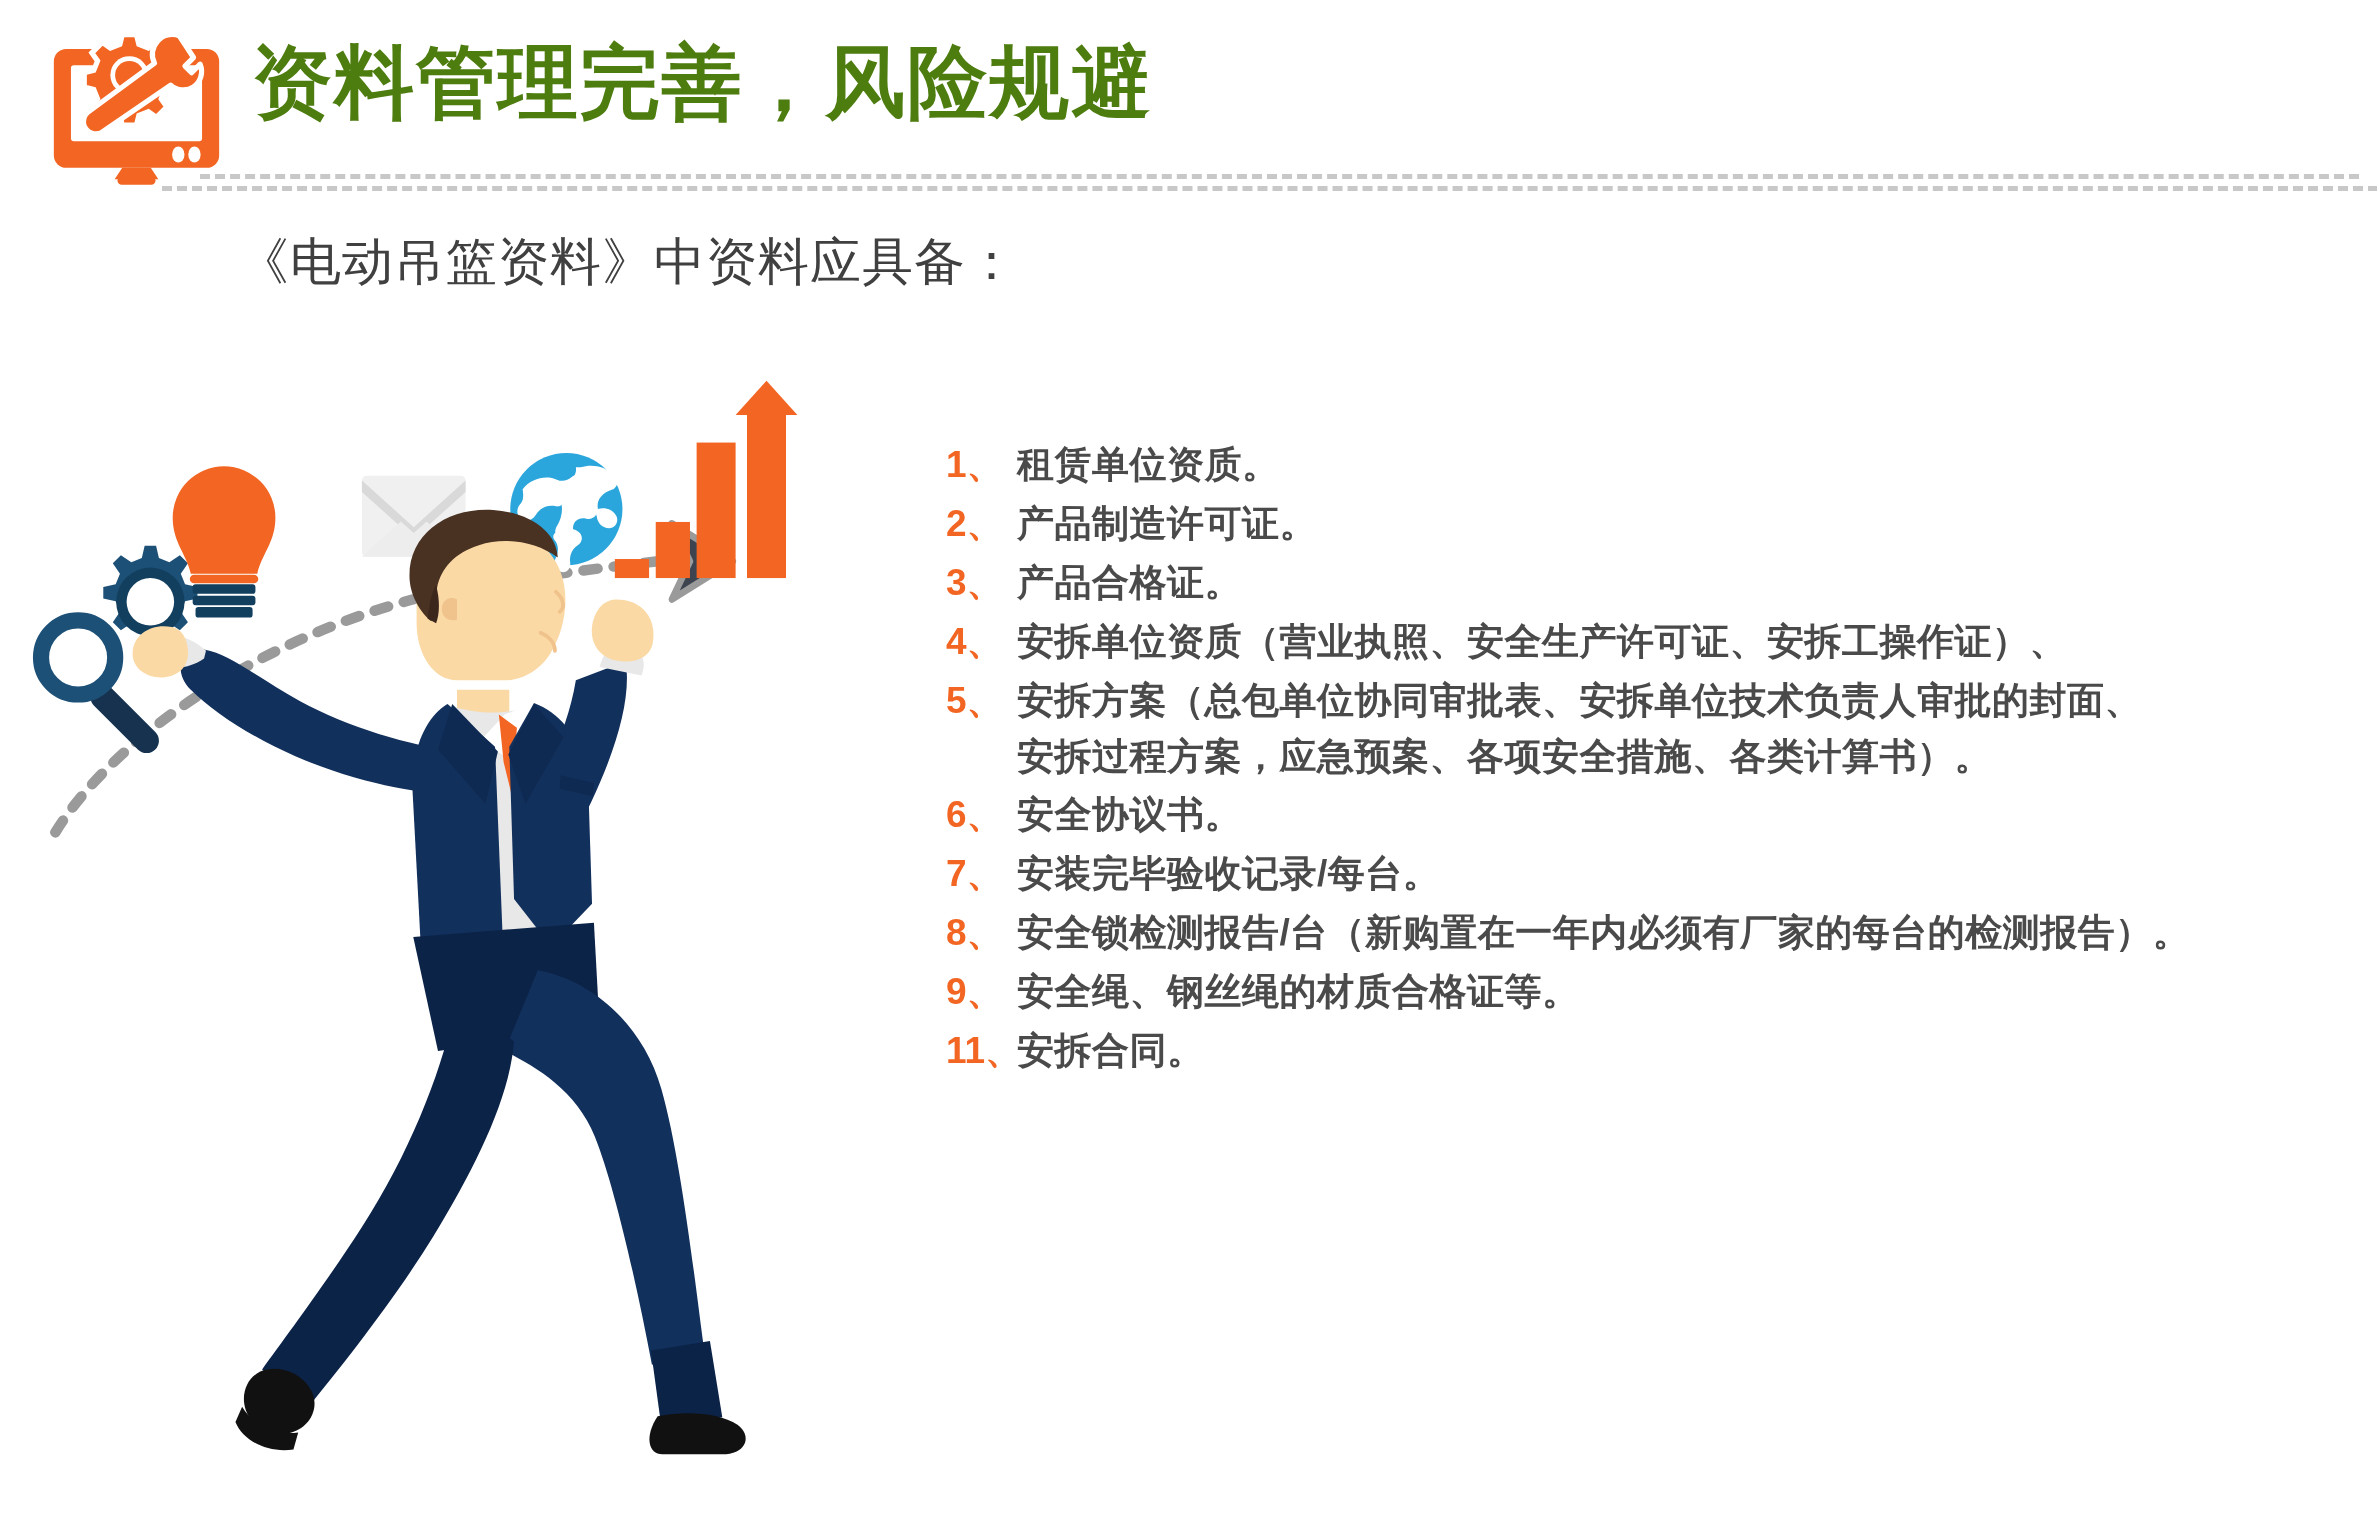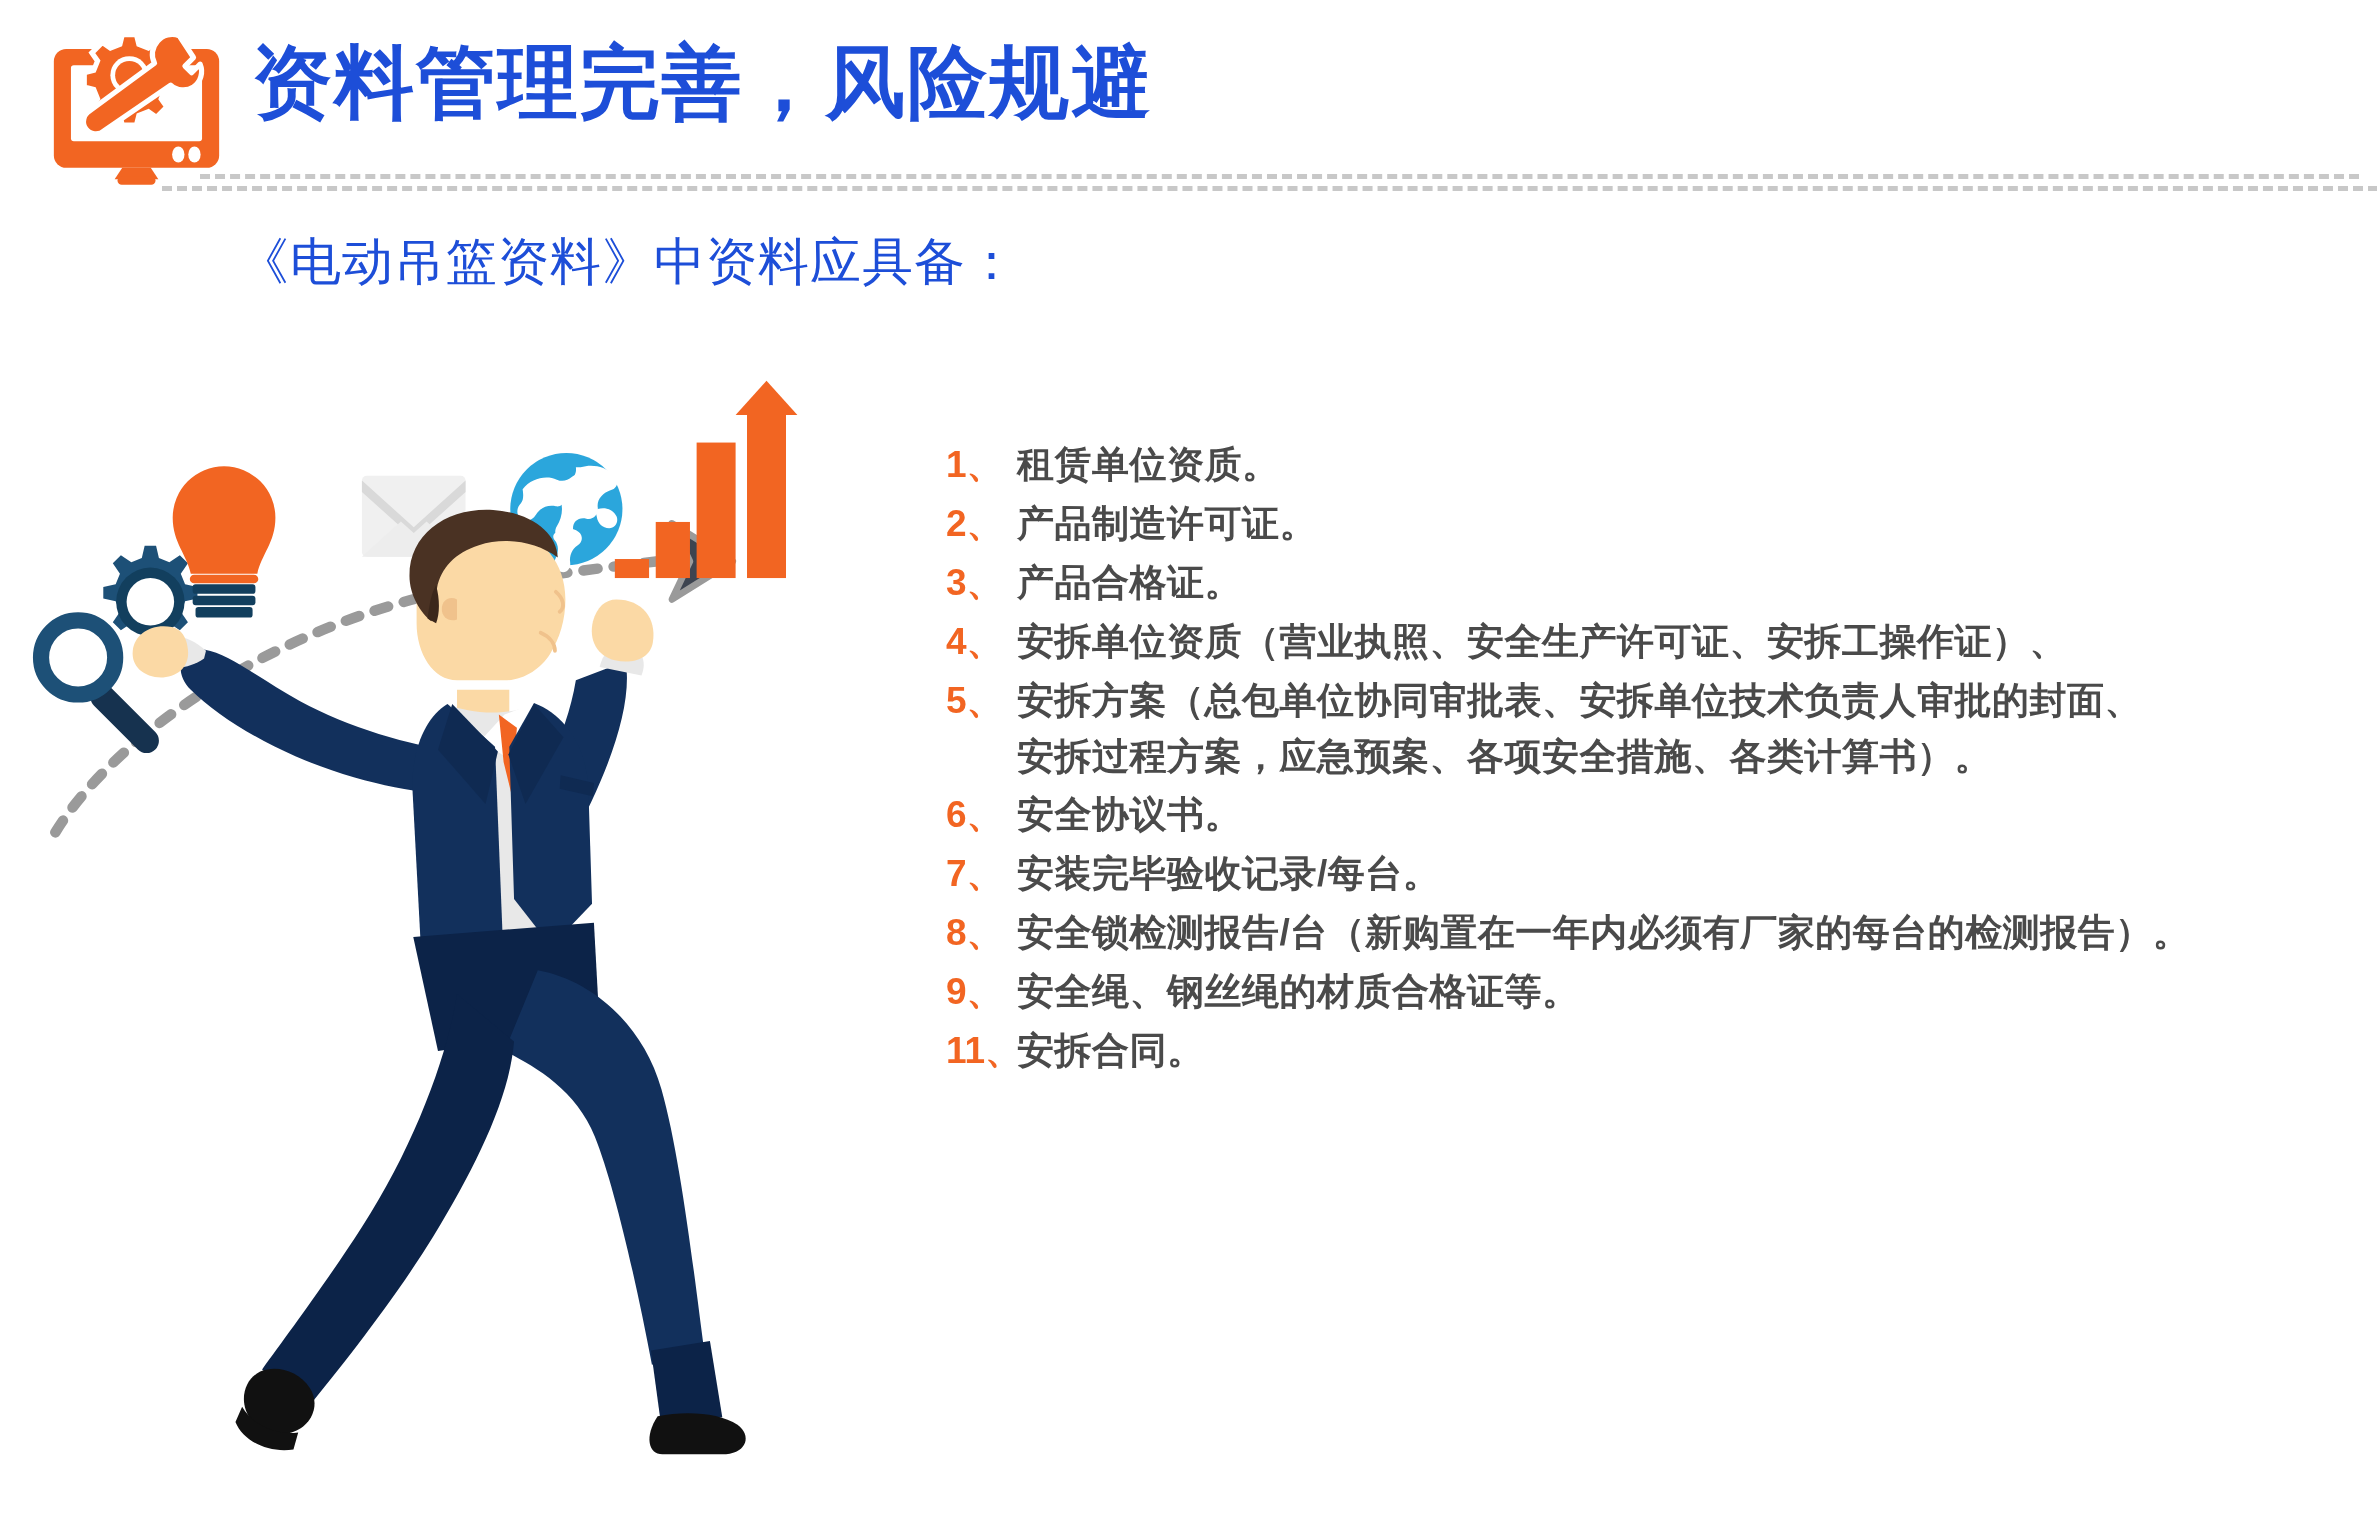--- a/index.html
+++ b/index.html
@@ -31,21 +31,21 @@
     width: 171px;
     height: 157px;
   }
   #page-title {
     position: absolute;
     left: 252px;
     top: 37px;
     font-size: 80px;
     font-weight: bold;
     letter-spacing: 1.9px;
-    color: #1d4ed8;
+    color: #4d7c0f;
     line-height: 1.15;
     white-space: nowrap;
   }
   .divider {
     position: absolute;
     height: 0;
     border-top: 5.2px dashed #c8c8c8;
   }
   #divider-top {
     left: 200px;
@@ -57,21 +57,21 @@
     top: 186px;
     width: 2216px;
   }
 
   
   #subtitle {
     position: absolute;
     left: 238px;
     top: 228px;
     font-size: 51px;
-    color: #1d4ed8;
+    color: #404040;
     letter-spacing: 1px;
     white-space: nowrap;
   }
 
   
   #illustration {
     position: absolute;
     left: 28.5px;
     top: 376px;
     width: 837px;

